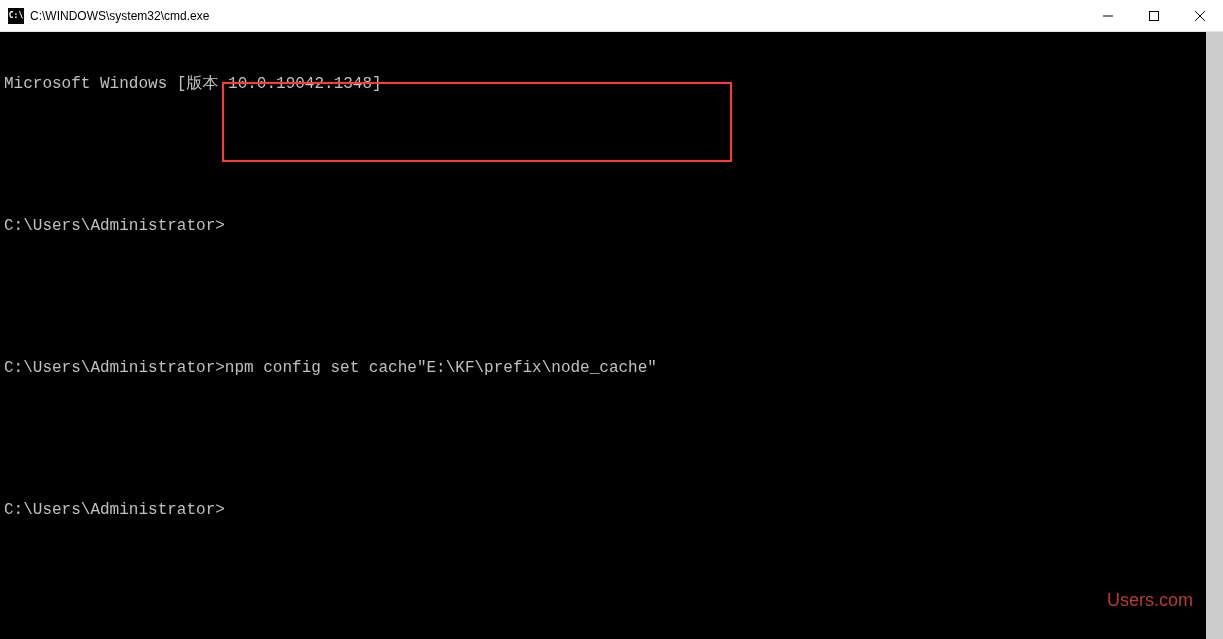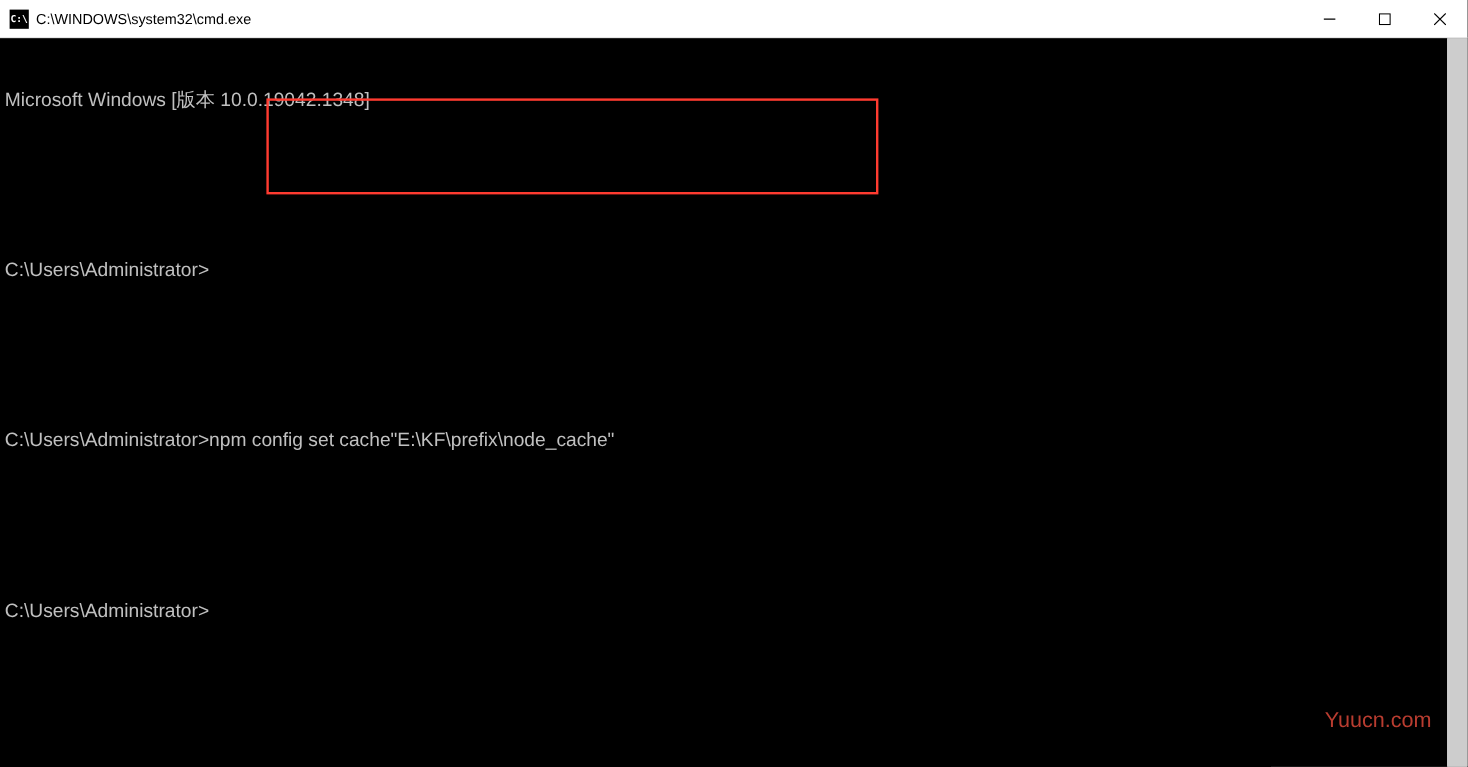--- a/index.html
+++ b/index.html
@@ -70,21 +70,21 @@
       flex: 1;
       display: flex;
       background: #000;
       position: relative;
     }
     .terminal {
       flex: 1;
       background: #000;
       color: #c0c0c0;
       padding: 2px 4px;
-      font-family: Liberation Sans, sans-serif;
+      font-family: Liberation Mono, monospace;
       font-size: 16px;
       line-height: 20px;
       white-space: pre;
       overflow: hidden;
       position: relative;
     }
     .scrollbar {
       width: 17px;
       background: #f0f0f0;
       position: relative;
@@ -167,13 +167,13 @@
       <div class="prompt-line">
         <span class="prompt">C:\Users\Administrator&gt;</span>
       </div>
       <div class="highlight-box" style="left:222px; top:50px; width:510px; height:80px;"></div>
     </div>
     <div class="scrollbar">
       <div class="scrollbar-thumb"></div>
     </div>
   </div>
 </div>
-<div class="watermark">Yuucn.com</div>
+<div class="watermark">Users.com</div>
 
 </body></html>

